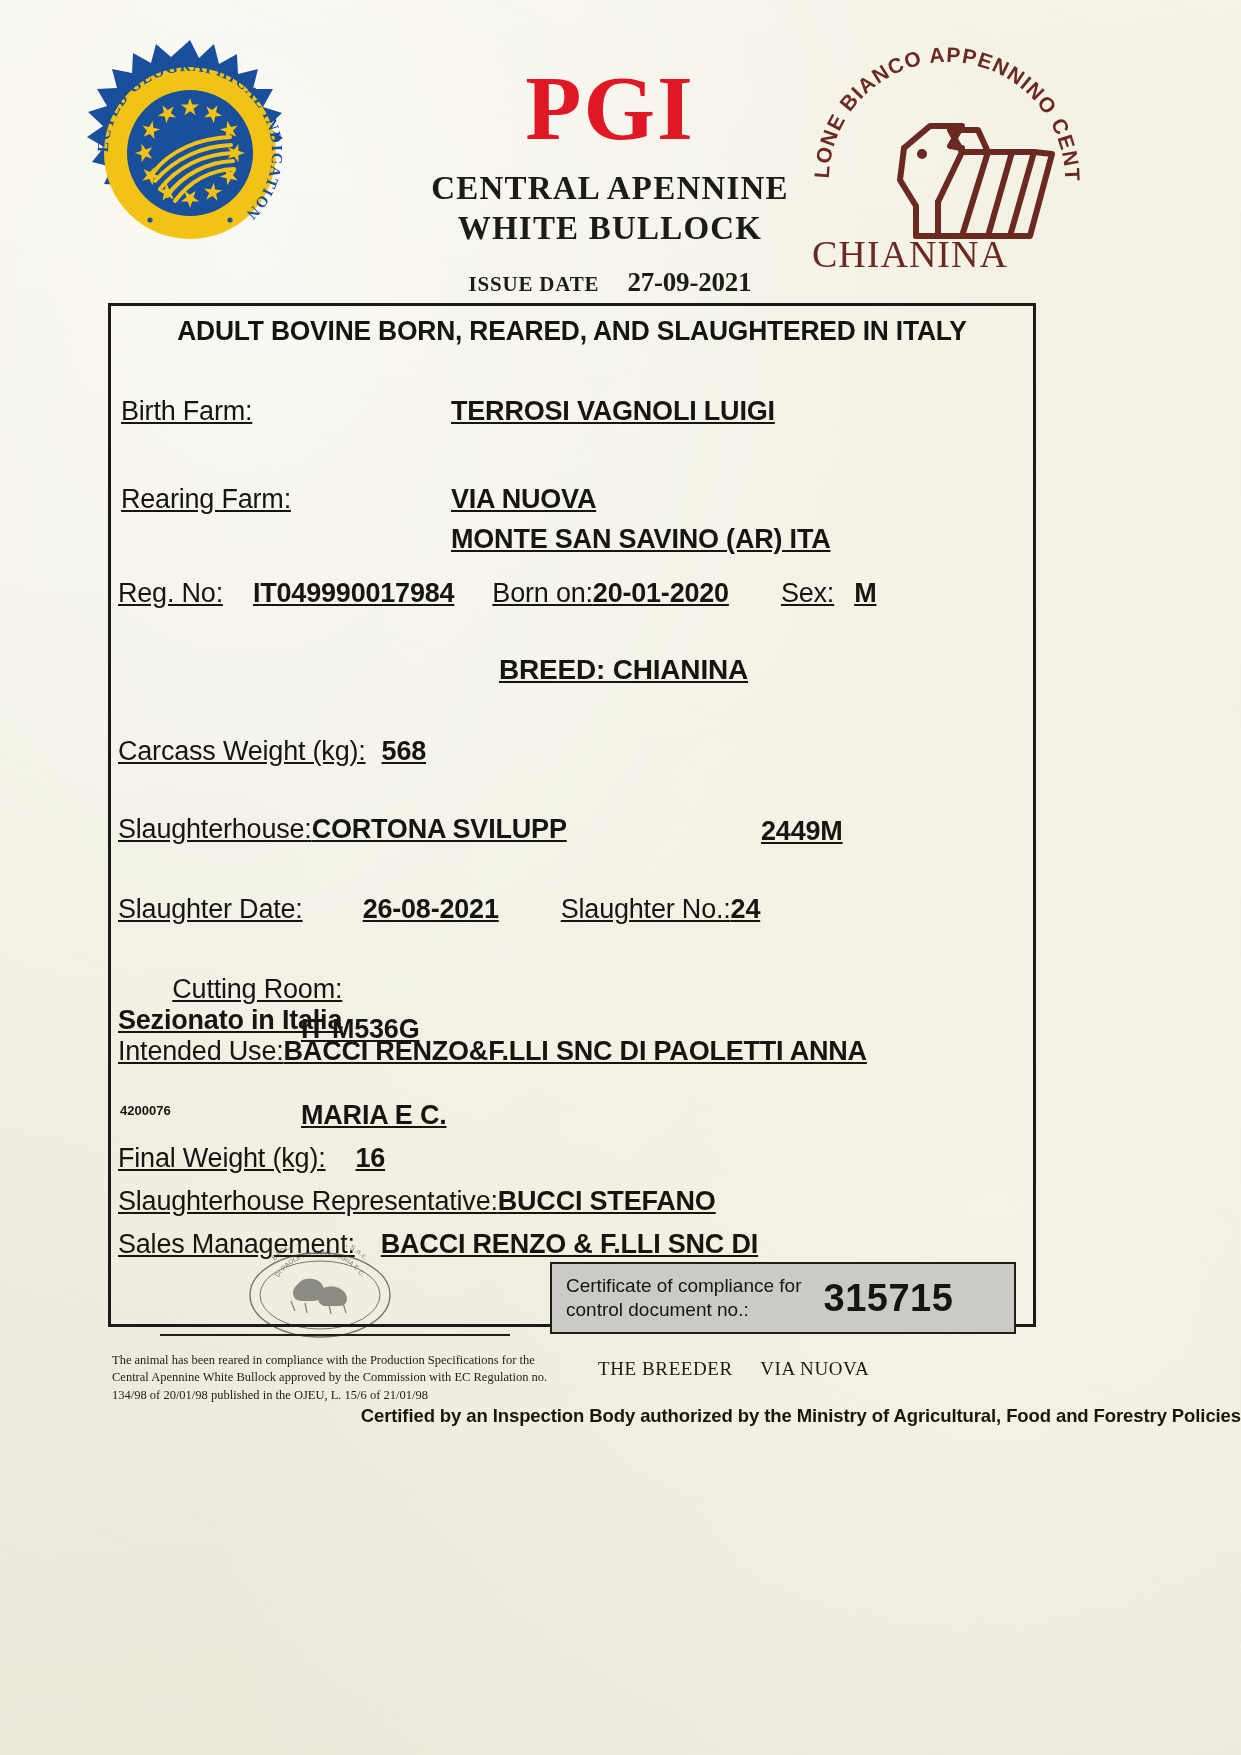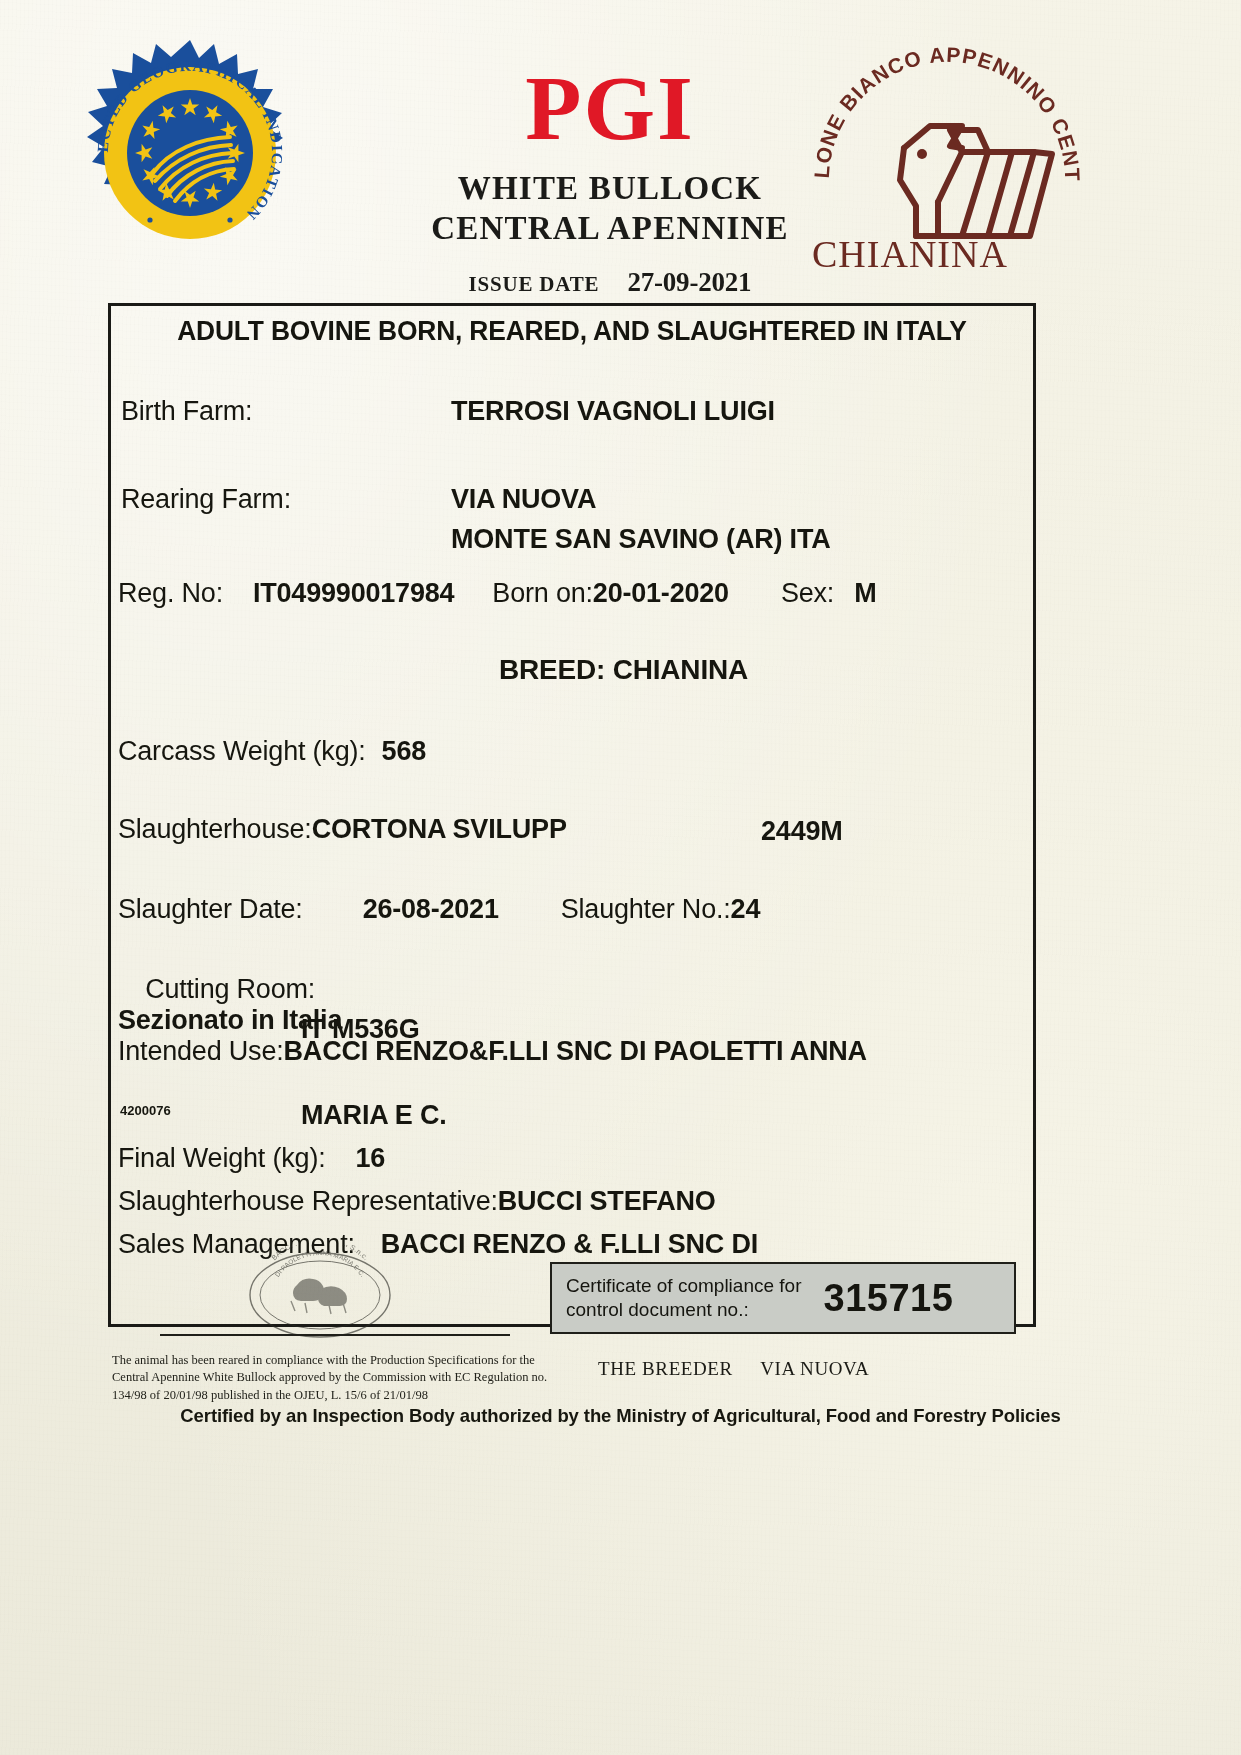--- a/index.html
+++ b/index.html
@@ -114,23 +114,24 @@
     font-size: 27.5px;
     font-weight: bold;
     color: #15150f;
     letter-spacing: -0.2px;
     transform: scaleX(.96);
   }
 
   .field {
     position: absolute;
     display: flex;
-    align-items: center;
+    align-items: flex-end;
     color: #16160f;
     white-space: nowrap;
+    text-decoration: underline;
   }
   .lbl {
     font-size: 27px;
     font-weight: normal;
     letter-spacing: -0.2px;
   }
   .val {
     font-size: 27px;
     font-weight: bold;
     letter-spacing: -0.2px;
@@ -201,21 +202,21 @@
     font-family: "Liberation Serif", serif;
     font-size: 19px;
     color: #1b1b16;
     letter-spacing: .6px;
   }
   .breeder-line .bv { margin-left: 22px; }
   .certified-line {
     position: absolute;
     left: 0; top: 1405px;
     width: 1241px;
-    text-align: center;
+    text-align: right;
     font-size: 18.5px;
     font-weight: bold;
     color: #17170f;
     letter-spacing: -0.1px;
   }
 </style>
 </head>
 <body>
 
 <div class="page">
@@ -270,22 +271,22 @@
           </text>
           <circle cx="75" cy="182" r="2.6" fill="#1a4f9c"></circle>
           <circle cx="155" cy="182" r="2.6" fill="#1a4f9c"></circle>
         </g>
       </svg>
     </div>
 
     <div class="center-head">
       <div class="pgi-word">PGI</div>
       <div class="pgi-sub">
+        <div>CENTRAL APENNINE</div>
         <div>WHITE BULLOCK</div>
-        <div>CENTRAL APENNINE</div>
       </div>
       <div class="issue-line">
         <span>ISSUE DATE</span>
         <span class="val">27-09-2021</span>
       </div>
     </div>
 
     <div class="chianina-logo">
       <svg viewBox="0 0 270 262" width="270" height="262" aria-hidden="true">
         <defs>

